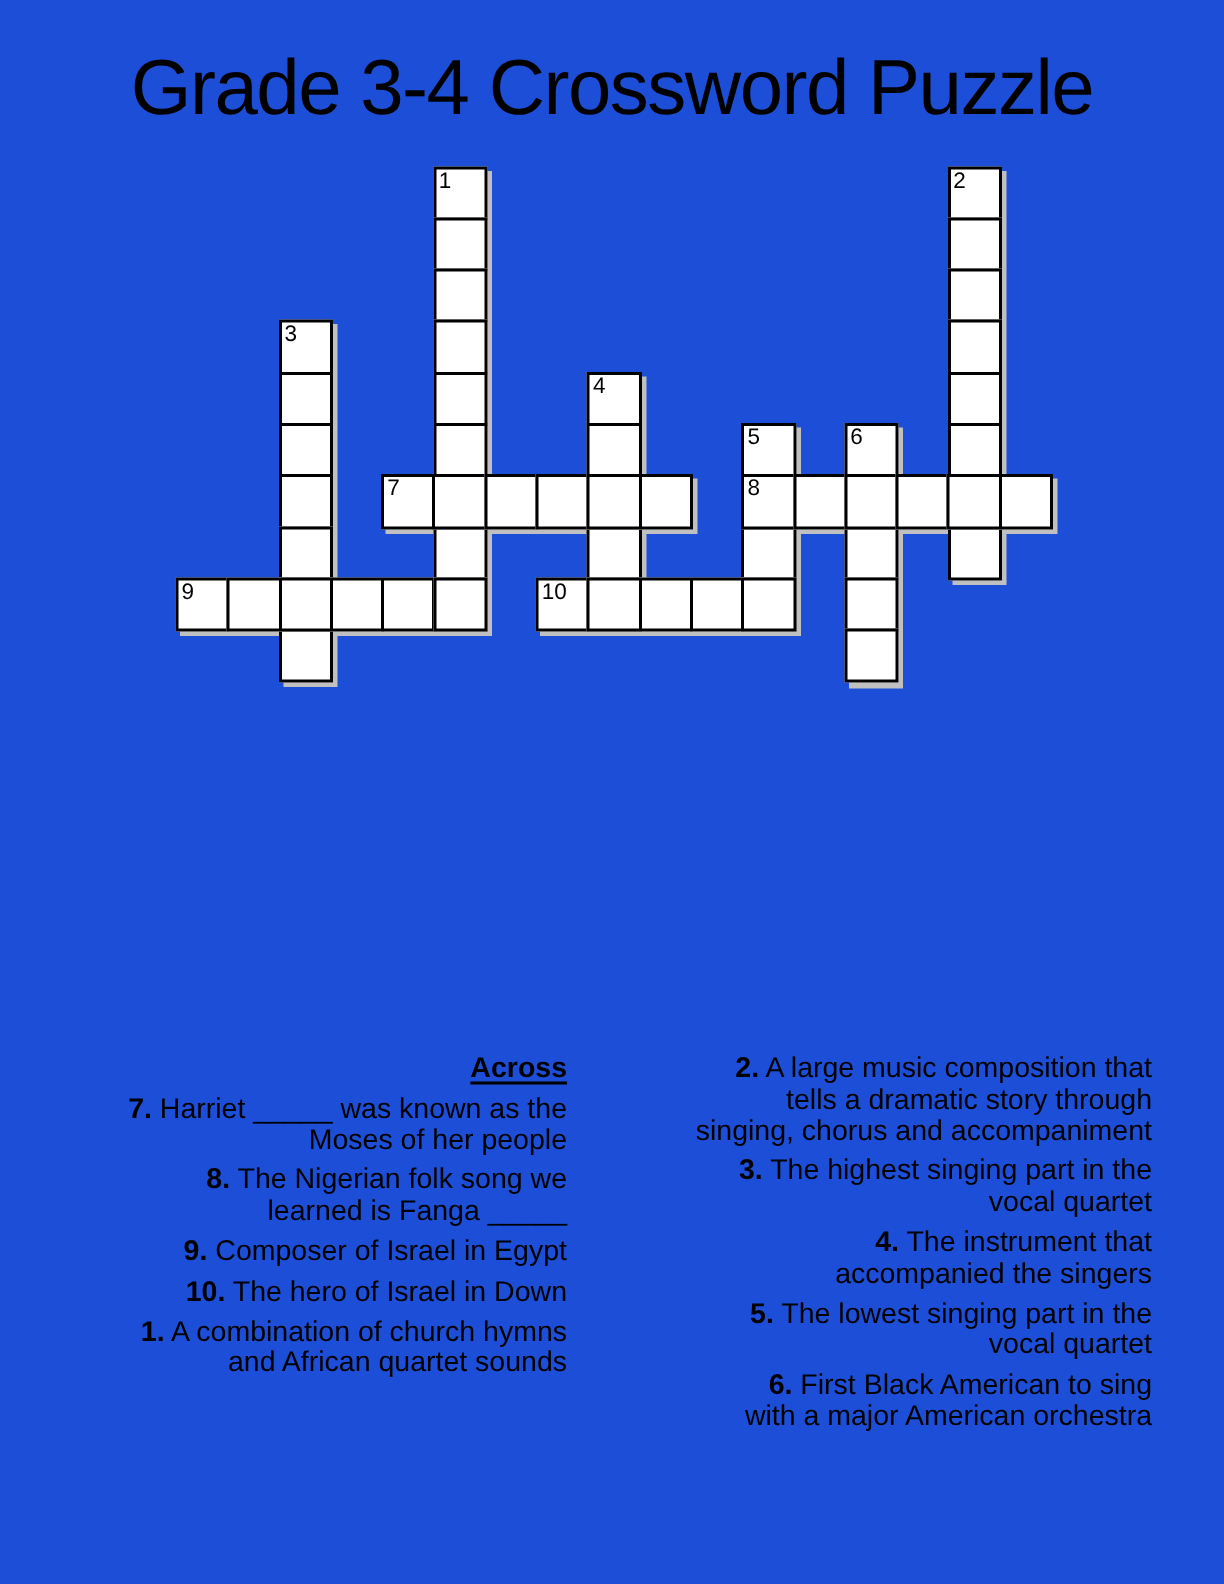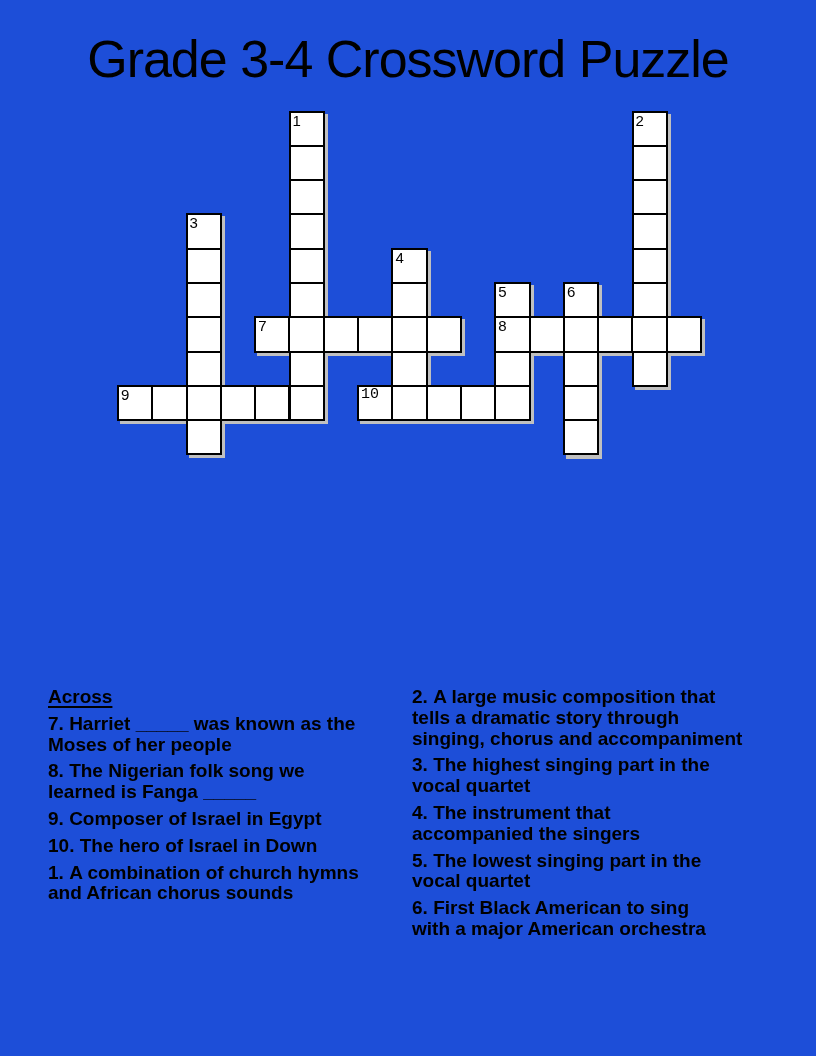--- a/index.html
+++ b/index.html
@@ -41,37 +41,38 @@
   }
   .cell-num {
     position: absolute;
     left: 4px; top: 2px;
     font-size: 15px;
     line-height: 1;
     z-index: 3;
   }
   .clues {
     position: absolute;
-    left: 48px; top: 687px;
+    left: 48px; top: 703px;
     display: flex;
+    text-align: right;
   }
   .clue-col { font-size: 19px; line-height: 20.8px; }
   .col-left  { width: 330px; margin-right: 34px; }
   .col-right { width: 356px; }
   .clue-header {
     font-size: 19px; line-height: 20.8px;
     font-weight: bold;
     text-decoration: underline;
     text-decoration-thickness: 2px;
     text-underline-offset: 3px;
     margin: 0 0 6px 0;
   }
   .clue { margin: 0 0 6px 0; }
   .clue .num { font-weight: bold; }
-  .clue .txt { white-space: pre-line; font-weight: bold; }
+  .clue .txt { white-space: pre-line; }
 </style>
 </head>
 <body>
 
 <div class="page">
   <h1 class="title">Grade 3-4 Crossword Puzzle</h1>
 
   <div class="puzzle" id="puzzle">
       <div class="shadow" style="left: 291.5px; top: 113.5px; width: 36.3px; height: 310.7px; background: rgb(192, 192, 192);"></div>
       <div class="shadow" style="left: 634.5px; top: 113.5px; width: 36.3px; height: 276.4px; background: rgb(192, 192, 192);"></div>
@@ -159,21 +160,21 @@
       </div>
       <div class="word" style="left: 117px; top: 384.9px; width: 207.8px; height: 36.3px;">
         <div class="cell" style="left: 0px; top: 0px; width: 36.3px; height: 36.3px; border-color: rgb(0, 0, 0);"></div>
         <div class="cell" style="left: 34.3px; top: 0px; width: 36.3px; height: 36.3px; border-color: rgb(0, 0, 0);"></div>
         <div class="cell" style="left: 68.6px; top: 0px; width: 36.3px; height: 36.3px; border-color: rgb(0, 0, 0);"></div>
         <div class="cell" style="left: 102.9px; top: 0px; width: 36.3px; height: 36.3px; border-color: rgb(0, 0, 0);"></div>
         <div class="cell" style="left: 137.2px; top: 0px; width: 36.3px; height: 36.3px; border-color: rgb(0, 0, 0);"></div>
         <div class="cell" style="left: 171.5px; top: 0px; width: 36.3px; height: 36.3px; border-color: rgb(0, 0, 0);"></div>
         <span class="cell-num">9</span>
       </div>
-      <div class="word" style="left: 357.1px; top: 384.9px; width: 173.5px; height: 36.3px; font-family: Liberation Mono, monospace;">
+      <div class="word" style="left: 357.1px; top: 384.9px; width: 173.5px; height: 36.3px;">
         <div class="cell" style="left: 0px; top: 0px; width: 36.3px; height: 36.3px; border-color: rgb(0, 0, 0);"></div>
         <div class="cell" style="left: 34.3px; top: 0px; width: 36.3px; height: 36.3px; border-color: rgb(0, 0, 0);"></div>
         <div class="cell" style="left: 68.6px; top: 0px; width: 36.3px; height: 36.3px; border-color: rgb(0, 0, 0);"></div>
         <div class="cell" style="left: 102.9px; top: 0px; width: 36.3px; height: 36.3px; border-color: rgb(0, 0, 0);"></div>
         <div class="cell" style="left: 137.2px; top: 0px; width: 36.3px; height: 36.3px; border-color: rgb(0, 0, 0);"></div>
         <span class="cell-num">10</span>
       </div>
     </div>
 
   <div class="clues">
@@ -182,21 +183,21 @@
       <div id="across-list">
           <p class="clue"><span class="num">7.</span> <span class="txt">Harriet _____ was known as the
 Moses of her people</span></p>
           <p class="clue"><span class="num">8.</span> <span class="txt">The Nigerian folk song we
 learned is Fanga _____</span></p>
           <p class="clue"><span class="num">9.</span> <span class="txt">Composer of Israel in Egypt</span></p>
           <p class="clue"><span class="num">10.</span> <span class="txt">The hero of Israel in Down</span></p>
         </div>
       <div id="down-list-left">
           <p class="clue"><span class="num">1.</span> <span class="txt">A combination of church hymns
-and African chorus sounds</span></p>
+and African quartet sounds</span></p>
         </div>
     </div>
     <div class="clue-col col-right">
       <div id="down-list-right">
           <p class="clue"><span class="num">2.</span> <span class="txt">A large music composition that
 tells a dramatic story through
 singing, chorus and accompaniment</span></p>
           <p class="clue"><span class="num">3.</span> <span class="txt">The highest singing part in the
 vocal quartet</span></p>
           <p class="clue"><span class="num">4.</span> <span class="txt">The instrument that

